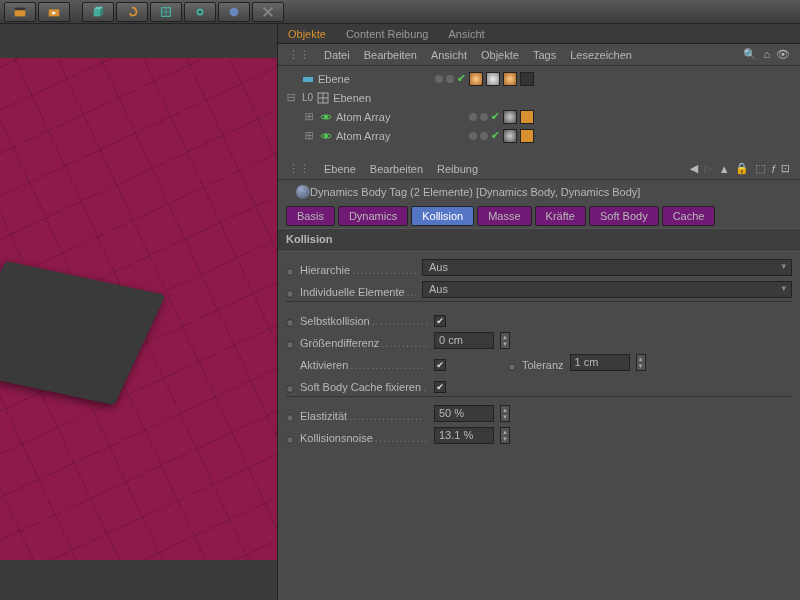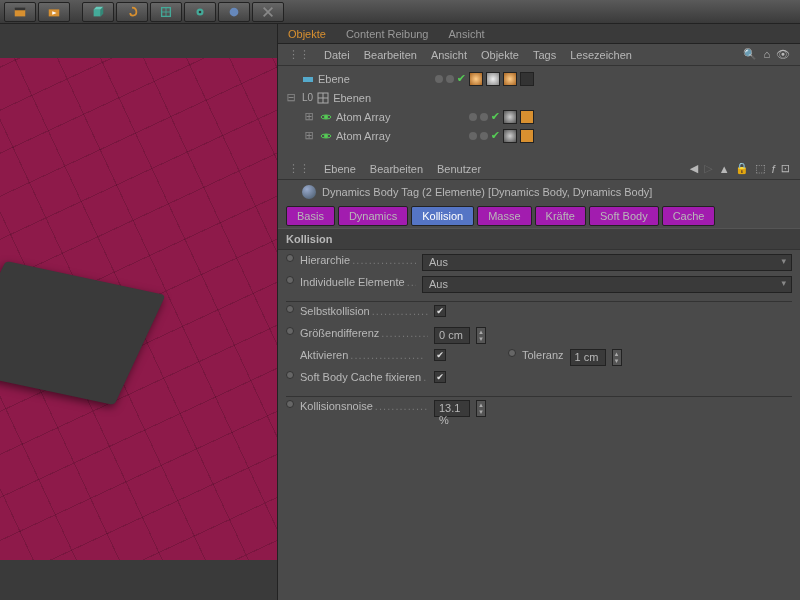--- a/index.html
+++ b/index.html
@@ -26,34 +26,34 @@
 .obj-icon{width:12px;height:12px}
 .obj-name{flex:0 0 auto;margin-right:8px}
 .obj-tags{display:flex;gap:3px;align-items:center;margin-left:auto;padding-right:260px}
 .tag-dot{width:8px;height:8px;border-radius:50%}
 .tag-sq{width:14px;height:14px;border:1px solid #222}
 .attr-header{display:flex;background:#3a3a3a;border-top:1px solid #222;border-bottom:1px solid #222;height:20px;align-items:center}
 .attr-tab{padding:3px 10px;cursor:pointer;color:#999}
 .attr-tab.active{color:#d89030}
 .attr-menu{display:flex;gap:14px;padding:4px 10px;border-bottom:1px solid #333;align-items:center}
 .attr-nav{margin-left:auto;display:flex;gap:6px;align-items:center}
-.tag-label{padding:5px 24px;background:#4a4a4a;display:flex;align-items:center;gap:6px}
+.tag-label{padding:5px 18px;background:#4a4a4a;display:flex;align-items:center;}
 .tag-ball{width:14px;height:14px;border-radius:50%;background:radial-gradient(circle at 35% 30%,#9ac,#456)}
 .sub-tabs{display:flex;padding:2px 8px;gap:3px;background:#4a4a4a}
-.sub-tab{padding:3px 10px;background:#a21caf;border:1px solid #222;border-radius:2px;cursor:pointer}
+.sub-tab{padding:3px 10px;background:#701a75;border:1px solid #222;border-radius:2px;cursor:pointer}
 .sub-tab.active{background:#5575c5;color:#fff}
 .section-hdr{padding:4px 8px;background:#3e3e3e;font-weight:bold;border-top:1px solid #555;border-bottom:1px solid #333}
 .props{padding:4px 8px}
-.prop-row{display:flex;align-items:flex-start;height:22px;gap:6px}
+.prop-row{display:flex;align-items:flex-end;height:22px;gap:6px}
 .prop-bullet{width:8px;height:8px;border-radius:50%;background:#666;border:1px solid #333;flex-shrink:0}
 .prop-label{width:128px;color:#b8b8b8;overflow:hidden;white-space:nowrap}
 .prop-label::after{content:" . . . . . . . . . . . . . . . . . .";color:#777;letter-spacing:-1px}
 .prop-dd{flex:0 0 370px;height:17px;background:#3a3a3a;border:1px solid #222;padding:1px 6px;position:relative}
 .prop-dd::after{content:"▾";position:absolute;right:5px;top:1px;font-size:9px;color:#888}
-.prop-input{width:36px;height:17px;background:#3a3a3a;border:1px solid #222;padding:1px 4px}
+.prop-input{width:60px;height:17px;background:#3a3a3a;border:1px solid #222;padding:1px 4px}
 .prop-spin{width:10px;height:17px;background:#555;border:1px solid #222;font-size:7px;text-align:center;line-height:7px;color:#aaa}
 .prop-check{width:12px;height:12px;background:#3a3a3a;border:1px solid #222;display:flex;align-items:center;justify-content:center;font-size:9px;color:#ddd}
 .divider{height:1px;background:#333;margin:3px 0}
 </style>
 </head>
 <body>
 
 <div class="app">
   <div class="toolbar">
     <div class="tool-btn">
@@ -193,21 +193,21 @@
             <span class="tag-sq" style="background:radial-gradient(#ccc,#555)"></span>
             <span class="tag-sq" style="background:#d89030"></span>
           </div>
         </div>
       </div>
 
       <div class="attr-menu">
         <span style="color:#888">⋮⋮</span>
         <span class="menu-item">Ebene</span>
         <span class="menu-item">Bearbeiten</span>
-        <span class="menu-item">Benutzer</span>
+        <span class="menu-item">Reibung</span>
         <div class="attr-nav">
           <span>◀</span>
           <span style="color:#666">▷</span>
           <span>▲</span>
           <span>🔒</span>
           <span>⬚</span>
           <span style="font-style:italic">f</span>
           <span>⊡</span>
         </div>
       </div>
@@ -263,20 +263,26 @@
           <div class="prop-spin">▴<br>▾</div>
         </div>
         <div class="prop-row">
           <span class="prop-bullet"></span>
           <span class="prop-label">Soft Body Cache fixieren</span>
           <div class="prop-check">✔</div>
         </div>
         <div class="divider"></div>
         <div class="prop-row">
           <span class="prop-bullet"></span>
+          <span class="prop-label">Elastizität</span>
+          <div class="prop-input">50 %</div>
+          <div class="prop-spin">▴<br>▾</div>
+        </div>
+        <div class="prop-row">
+          <span class="prop-bullet"></span>
           <span class="prop-label">Kollisionsnoise</span>
           <div class="prop-input">13.1 %</div>
           <div class="prop-spin">▴<br>▾</div>
         </div>
       </div>
     </div>
   </div>
 </div>
 
 </body></html>

